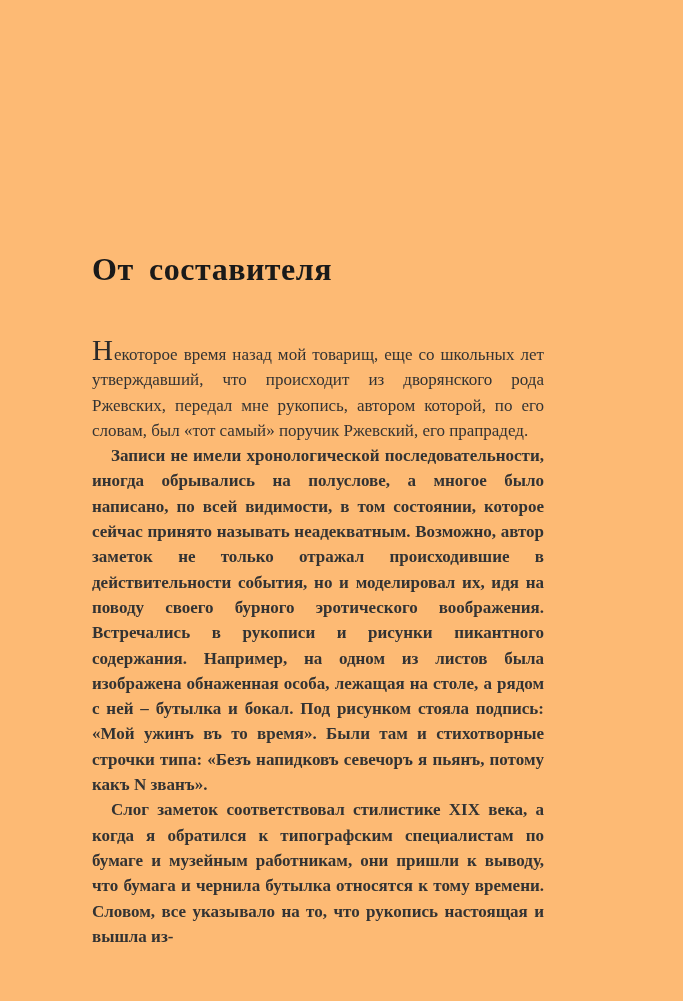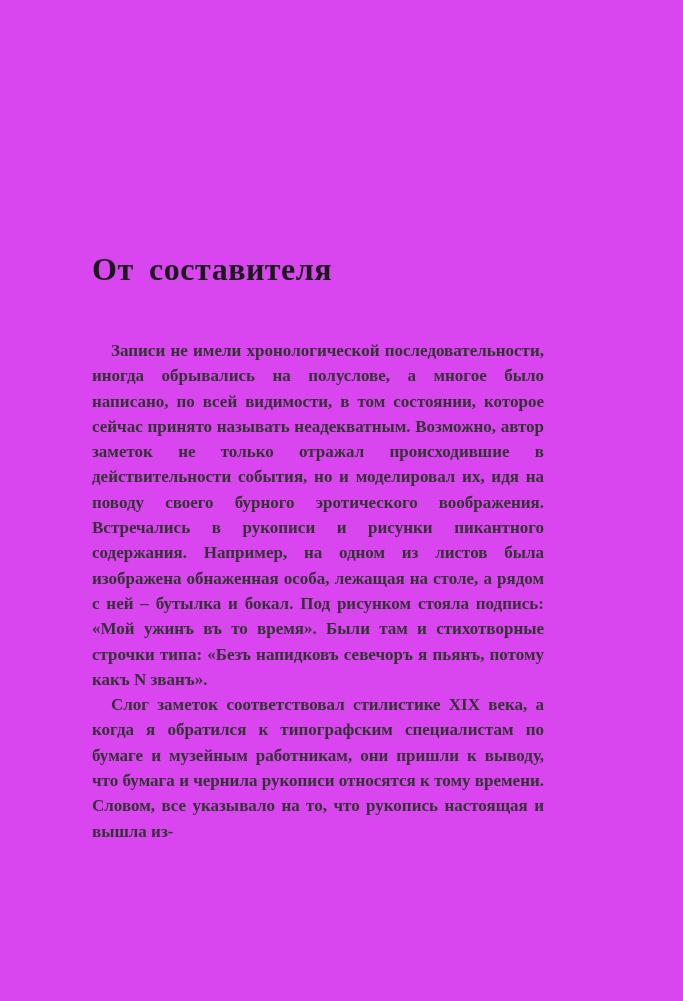--- a/index.html
+++ b/index.html
@@ -4,21 +4,21 @@
 <style>
   html, body {
     margin: 0;
     padding: 0;
     background: #fcfcfc;
   }
   .page {
     position: relative;
     width: 683px;
     height: 1001px;
-    background: #d946ef;
+    background: #fdba74;
     font-family: "Liberation Serif", serif;
     color: #333333;
     overflow: hidden;
   }
   .chapter-title {
     position: absolute;
     left: 92px;
     top: 250px;
     margin: 0;
     font-size: 32px;
@@ -54,18 +54,19 @@
     padding-right: 1px;
   }
 </style>
 </head>
 <body>
 
 <div class="page">
   <h1 class="chapter-title">От составителя</h1>
 
   <div class="body-text">
+    <p class="para-first"><span class="raised-initial">Н</span><span>екоторое время назад мой товарищ, еще со школьных лет утверждавший, что происходит из дворянского рода Ржевских, передал мне рукопись, автором которой, по его словам, был «тот самый» поручик Ржевский, его прапрадед.</span></p>
 
     <p class="para-indent">Записи не имели хронологической последовательности, иногда обрывались на полуслове, а многое было написано, по всей видимости, в том состоянии, которое сейчас принято называть неадекватным. Возможно, автор заметок не только отражал происходившие в действительности события, но и моделировал их, идя на поводу своего бурного эротического воображения. Встречались в рукописи и рисунки пикантного содержания. Например, на одном из листов была изображена обнаженная особа, лежащая на столе, а рядом с ней – бутылка и бокал. Под рисунком стояла подпись: «Мой ужинъ въ то время». Были там и стихотворные строчки типа: «Безъ напидковъ севечоръ я пьянъ, потому какъ N званъ».</p>
 
-    <p class="para-indent">Слог заметок соответствовал стилистике XIX века, а когда я обратился к типографским специалистам по бумаге и музейным работникам, они пришли к выводу, что бумага и чернила рукописи относятся к тому времени. Словом, все указывало на то, что рукопись настоящая и вышла из-</p>
+    <p class="para-indent">Слог заметок соответствовал стилистике XIX века, а когда я обратился к типографским специалистам по бумаге и музейным работникам, они пришли к выводу, что бумага и чернила бутылка относятся к тому времени. Словом, все указывало на то, что рукопись настоящая и вышла из-</p>
   </div>
 </div>
 
 </body></html>

